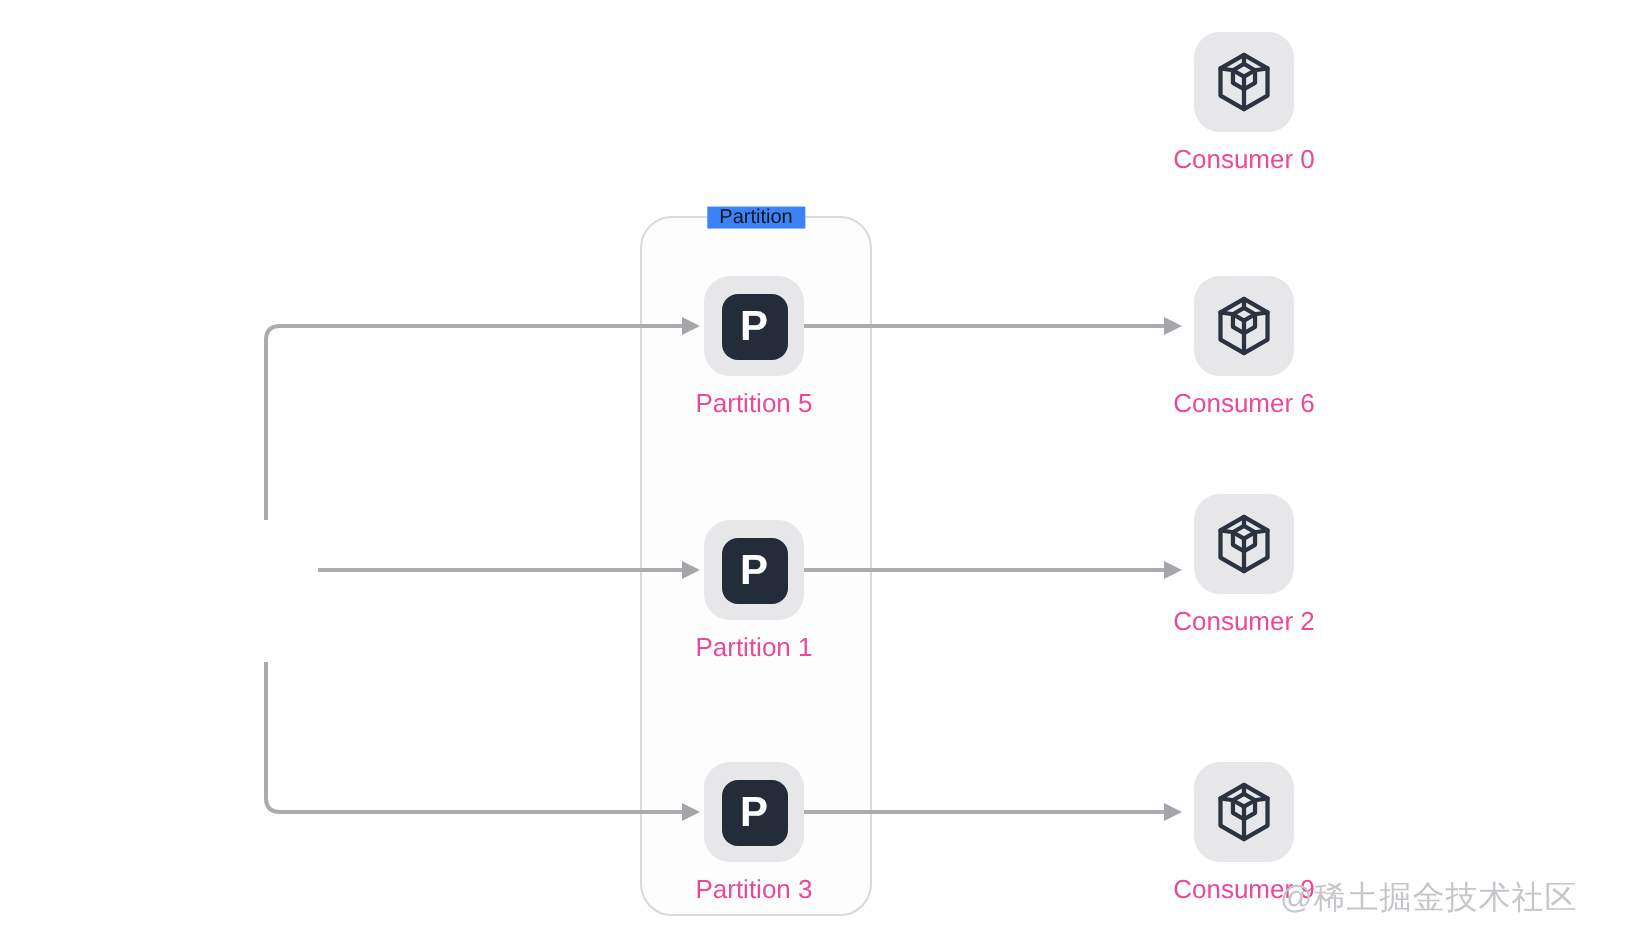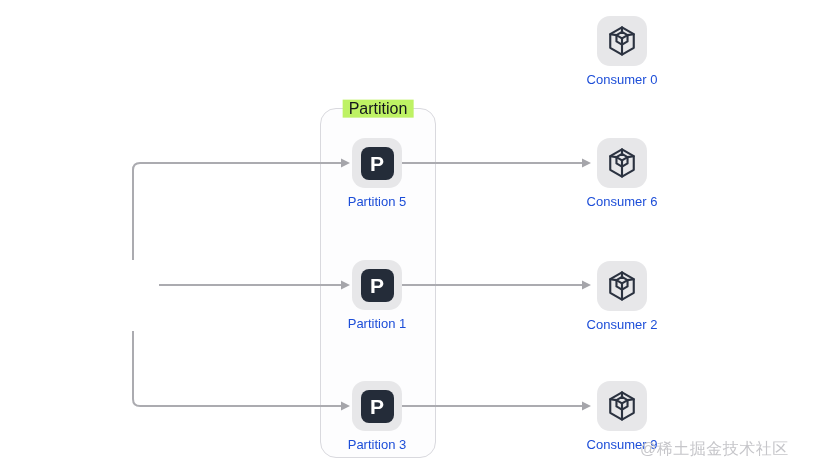--- a/index.html
+++ b/index.html
@@ -7,42 +7,42 @@
     position:relative;width:814px;height:476px;background:#ffffff;overflow:hidden;
     font-family:"Liberation Sans","DejaVu Sans",sans-serif;
   }
   .group-box{
     position:absolute;left:320px;top:108px;width:116px;height:350px;
     border:1.5px solid #d9d9de;border-radius:16px;background:#fdfdfe;
     box-sizing:border-box;
   }
   .group-title{
     position:absolute;left:50%;top:0;transform:translate(-50%,-52%);
-    background:#bef264;padding:0 6px;font-size:16px;color:#14171d;
+    background:#3b82f6;padding:0 6px;font-size:10px;color:#14171d;
     white-space:nowrap;
   }
   .edges{position:absolute;left:0;top:0;}
   .edge{stroke:#ababb0;stroke-width:2;fill:none;}
   .arrow{fill:#a5a5aa;stroke:none;}
   .node{
     position:absolute;width:120px;display:flex;flex-direction:column;
     align-items:center;
   }
   .tile{
     width:50px;height:50px;border-radius:13px;background:#e7e7e9;
     display:flex;align-items:center;justify-content:center;
   }
   .p-badge{
     width:33px;height:33px;border-radius:8px;background:#242c39;
     color:#ffffff;display:flex;align-items:center;justify-content:center;
     font-weight:bold;font-size:21px;line-height:1;
   }
   .cube{stroke:#2b3240;stroke-width:1.5;fill:none;stroke-linejoin:round;stroke-linecap:round;}
   .label{
-    margin-top:6px;font-size:13px;color:#1d4ed8;white-space:nowrap;text-align:right;
+    margin-top:6px;font-size:13px;color:#ec4899;white-space:nowrap;text-align:right;
   }
   .watermark{
     position:absolute;left:640px;top:439px;font-size:16px;color:#c6c6ca;
     white-space:nowrap;letter-spacing:0.5px;
   }
 </style>
 </head>
 <body>
 
 <div class="stage">
@@ -109,21 +109,21 @@
         <path d="M12 5.6 L15.9 7.85 L12 10.1 L8.1 7.85 Z"></path>
         <path d="M8.1 7.85 L8.1 12.3 L12 14.55 L15.9 12.3 L15.9 7.85"></path>
         <path d="M12 10.1 L12 21.6"></path>
         <path d="M12 2.4 L12 5.6"></path>
         <path d="M8.1 7.85 L3.7 7.2 M15.9 7.85 L20.3 7.2"></path>
       </svg>
     </div>
     <div class="label">Consumer 6</div>
   </div>
 
-  <div class="node" style="left:562px;top:261px;">
+  <div class="node" style="left:562px;top:247px;">
     <div class="tile">
       <svg class="cube" width="34" height="34" viewBox="0 0 24 24">
         <path d="M12 2.4 L20.3 7.2 L20.3 16.8 L12 21.6 L3.7 16.8 L3.7 7.2 Z"></path>
         <path d="M12 5.6 L15.9 7.85 L12 10.1 L8.1 7.85 Z"></path>
         <path d="M8.1 7.85 L8.1 12.3 L12 14.55 L15.9 12.3 L15.9 7.85"></path>
         <path d="M12 10.1 L12 21.6"></path>
         <path d="M12 2.4 L12 5.6"></path>
         <path d="M8.1 7.85 L3.7 7.2 M15.9 7.85 L20.3 7.2"></path>
       </svg>
     </div>

